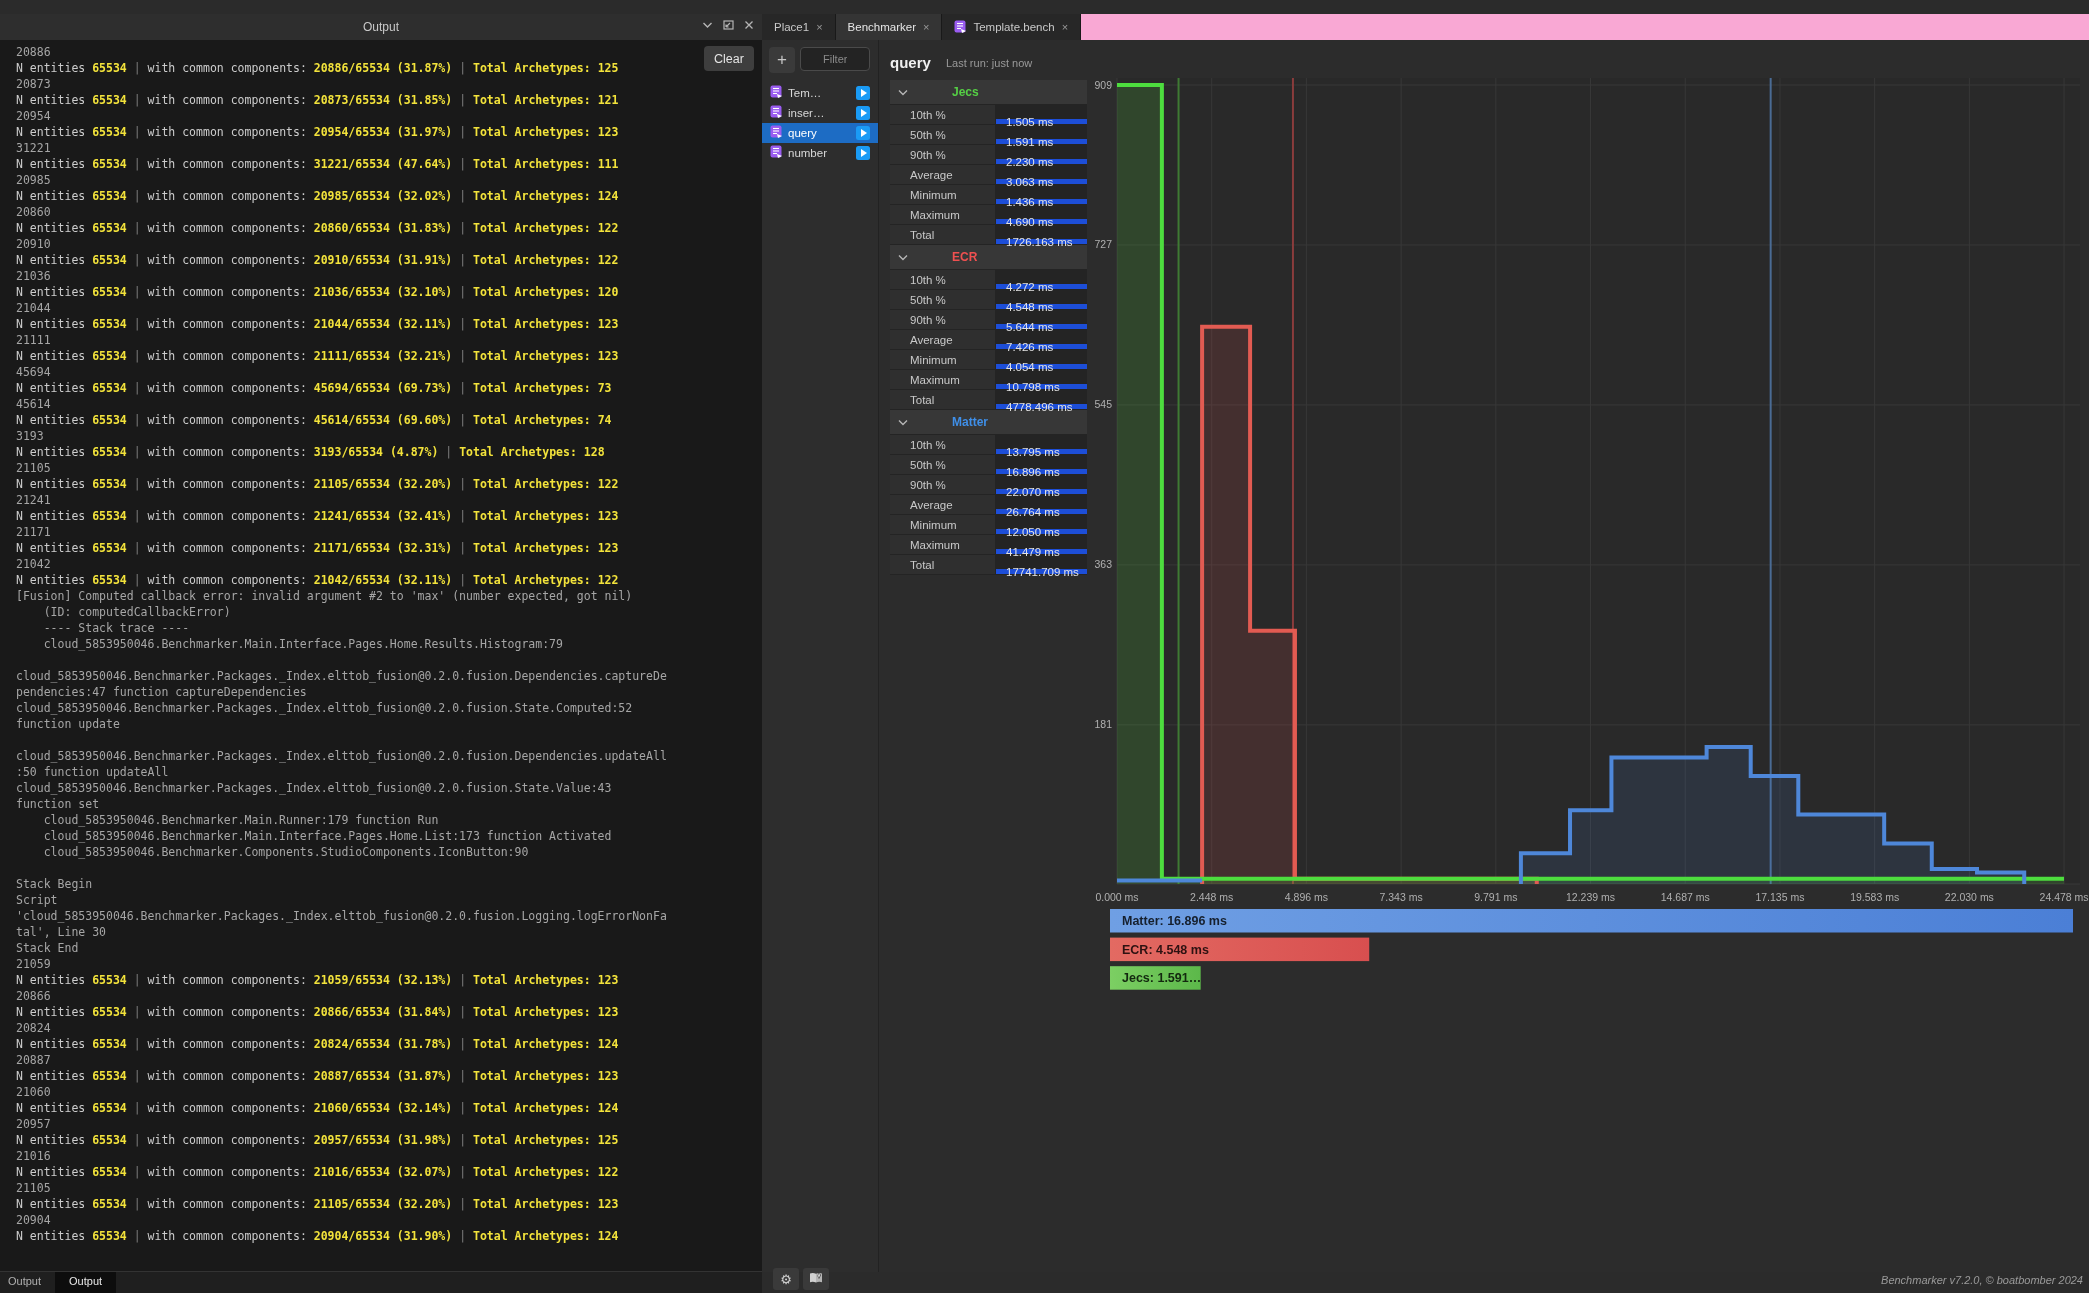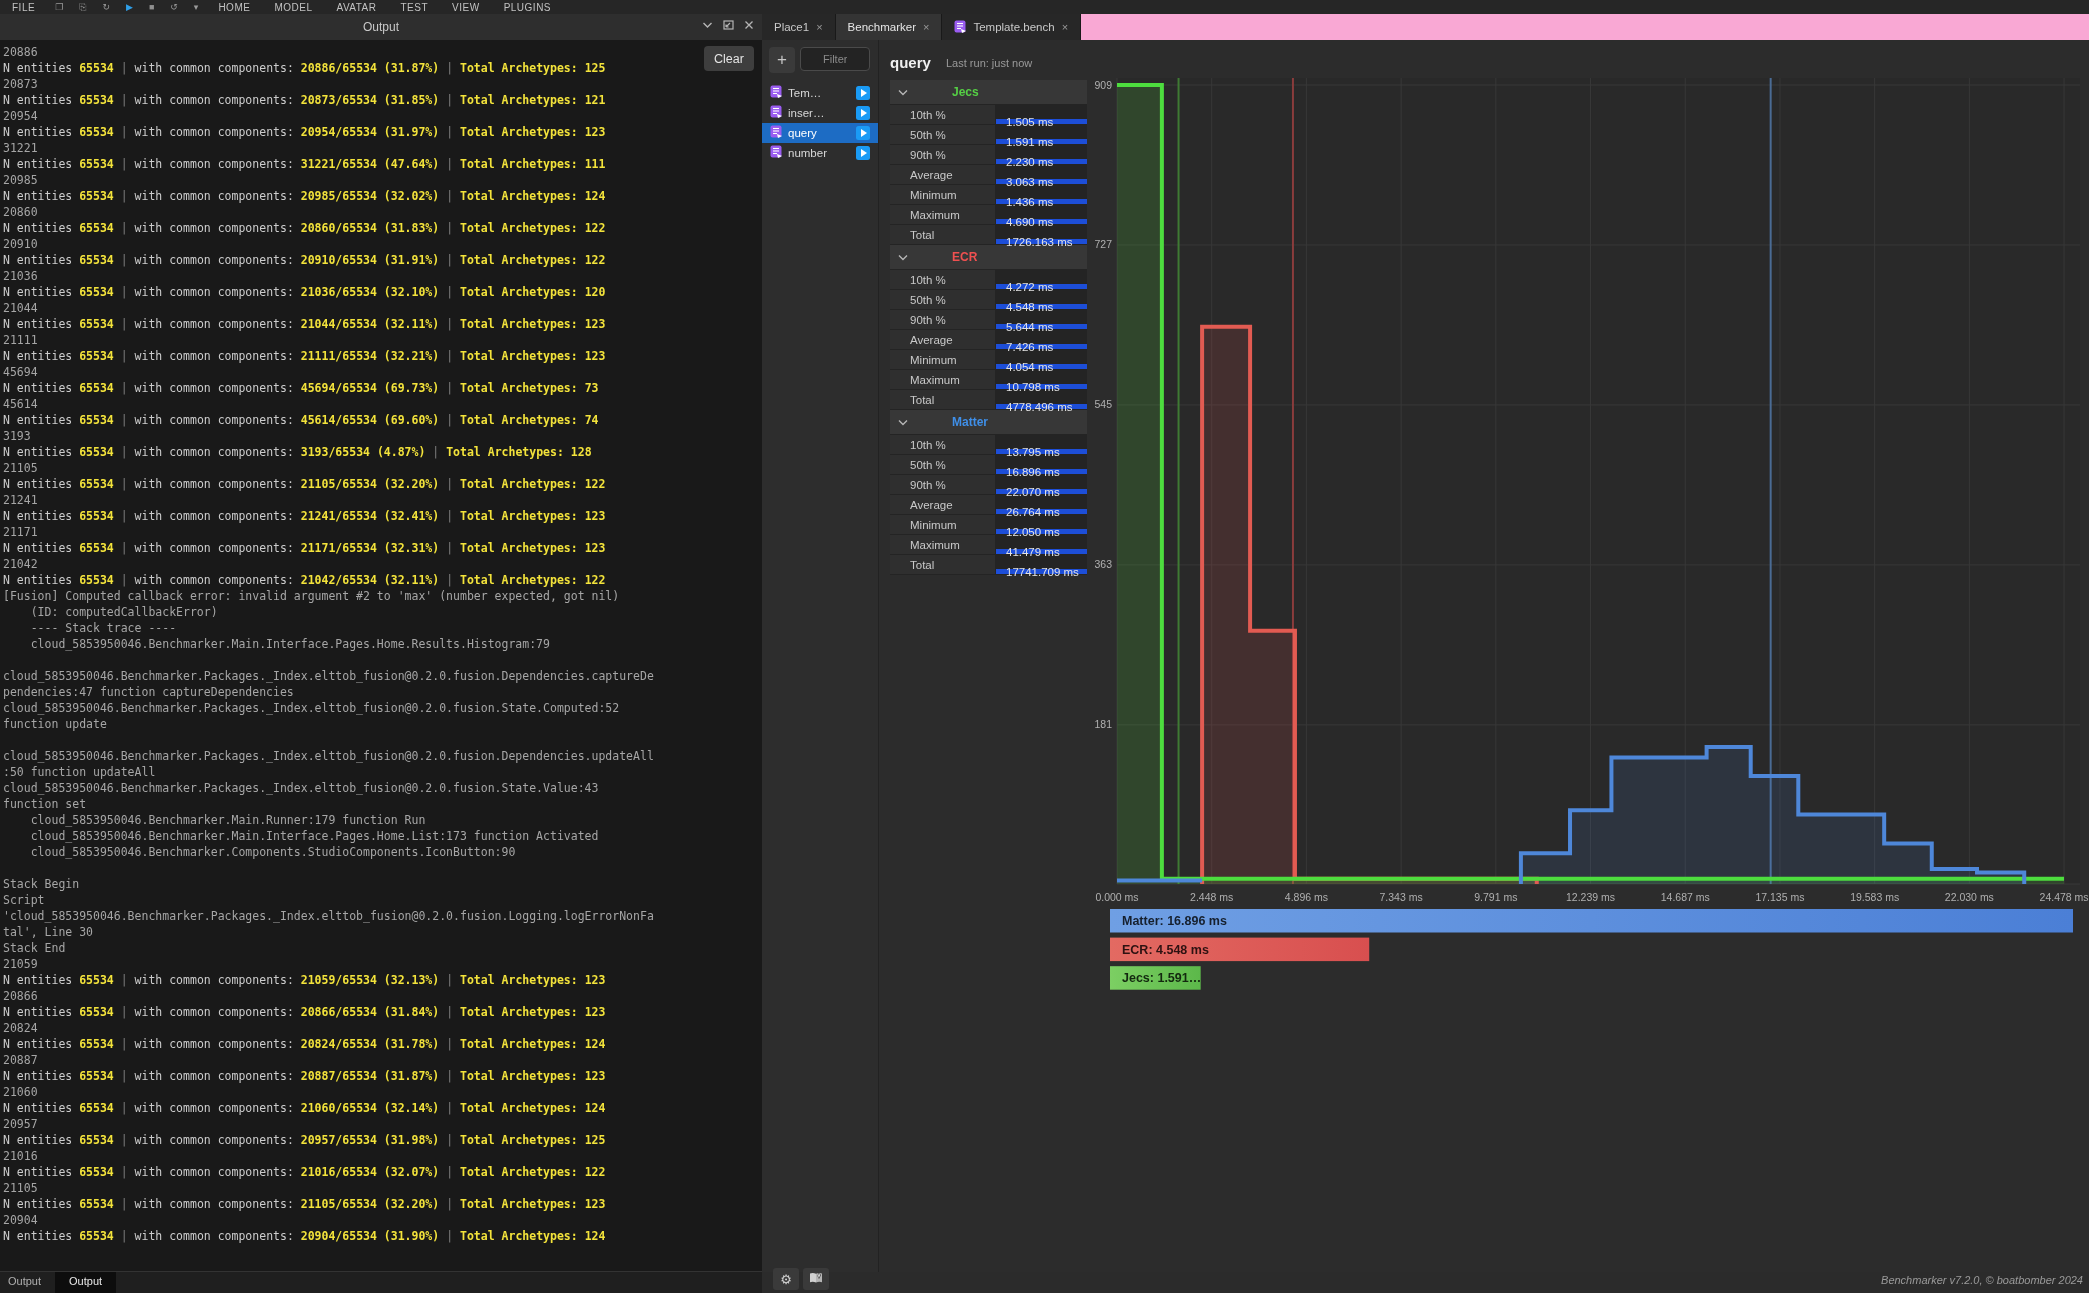--- a/index.html
+++ b/index.html
@@ -12,21 +12,21 @@
   .menubar .mitem{padding:0 12px;letter-spacing:.5px;line-height:13px;white-space:nowrap;}
   .menubar .micon{padding:0 8px;font-size:9px;line-height:13px;color:#9a9a9a;}
   
   .output-panel{position:absolute;left:0;top:14px;width:762px;height:1279px;background:#191919;}
   .output-header{position:absolute;left:0;top:0;width:100%;height:26px;background:#2e2e2e;
                  border-bottom:1px solid #232323;}
   .output-title{position:absolute;left:0;right:0;top:6px;text-align:center;color:#c9c9c9;font-size:12px;}
   .output-header-icons{position:absolute;right:8px;top:6px;display:flex;gap:10px;align-items:center;}
   .output-header-icons svg{display:block;}
   .console{position:absolute;left:0;top:26px;width:100%;height:1232px;overflow:hidden;
-           background:#191919;padding:4px 0 0 3px;box-sizing:border-box;
+           background:#191919;padding:4px 0 0 16px;box-sizing:border-box;
            font-family:"DejaVu Sans Mono",monospace;font-size:11.5px;line-height:16px;
            white-space:pre;color:#a6a6a6;}
   .cline{height:16px;}
   .cw{color:#cdcdcd;}
   .cy{color:#f3e33b;font-weight:bold;}
   .cp{color:#7d7d7d;}
   .clear-btn{position:absolute;right:8px;top:32px;width:50px;height:25px;background:#3e3e3e;
              border-radius:4px;color:#e4e4e4;font-size:12.5px;display:flex;align-items:center;
              justify-content:center;z-index:5;}
   .output-bottombar{position:absolute;left:0;bottom:0;width:100%;height:21px;background:#1f1f1f;
@@ -82,36 +82,20 @@
         display:flex;align-items:center;justify-content:center;}
   .fbtn.gear{left:11px;}
   .fbtn.book{left:41px;}
   .version{position:absolute;right:6px;top:2px;font-size:11px;font-style:italic;color:#9a9a9a;}
 </style>
 </head>
 <body>
 
 <div class="root">
 
-  <div class="menubar" id="menubar">
-      <span class="mitem">FILE</span>
-      <span class="micon" style="color: rgb(154, 154, 154);">❐</span>
-      <span class="micon" style="color: rgb(154, 154, 154);">⎘</span>
-      <span class="micon" style="color: rgb(154, 154, 154);">↻</span>
-      <span class="micon" style="color: rgb(47, 159, 232);">▶</span>
-      <span class="micon" style="color: rgb(143, 143, 143);">■</span>
-      <span class="micon" style="color: rgb(154, 154, 154);">↺</span>
-      <span class="micon" style="color: rgb(154, 154, 154);">▾</span>
-      <span class="mitem">HOME</span>
-      <span class="mitem">MODEL</span>
-      <span class="mitem">AVATAR</span>
-      <span class="mitem">TEST</span>
-      <span class="mitem">VIEW</span>
-      <span class="mitem">PLUGINS</span>
-    </div>
 
   <div class="output-panel">
     <div class="output-header">
       <div class="output-title">Output</div>
       <div class="output-header-icons">
         <span>
           <svg width="11" height="8" viewBox="0 0 11 8">
               <polyline points="1.5,2 5.5,6 9.5,2" fill="none" stroke="#b5b5b5" stroke-width="1.4"></polyline>
             </svg>
         </span>

